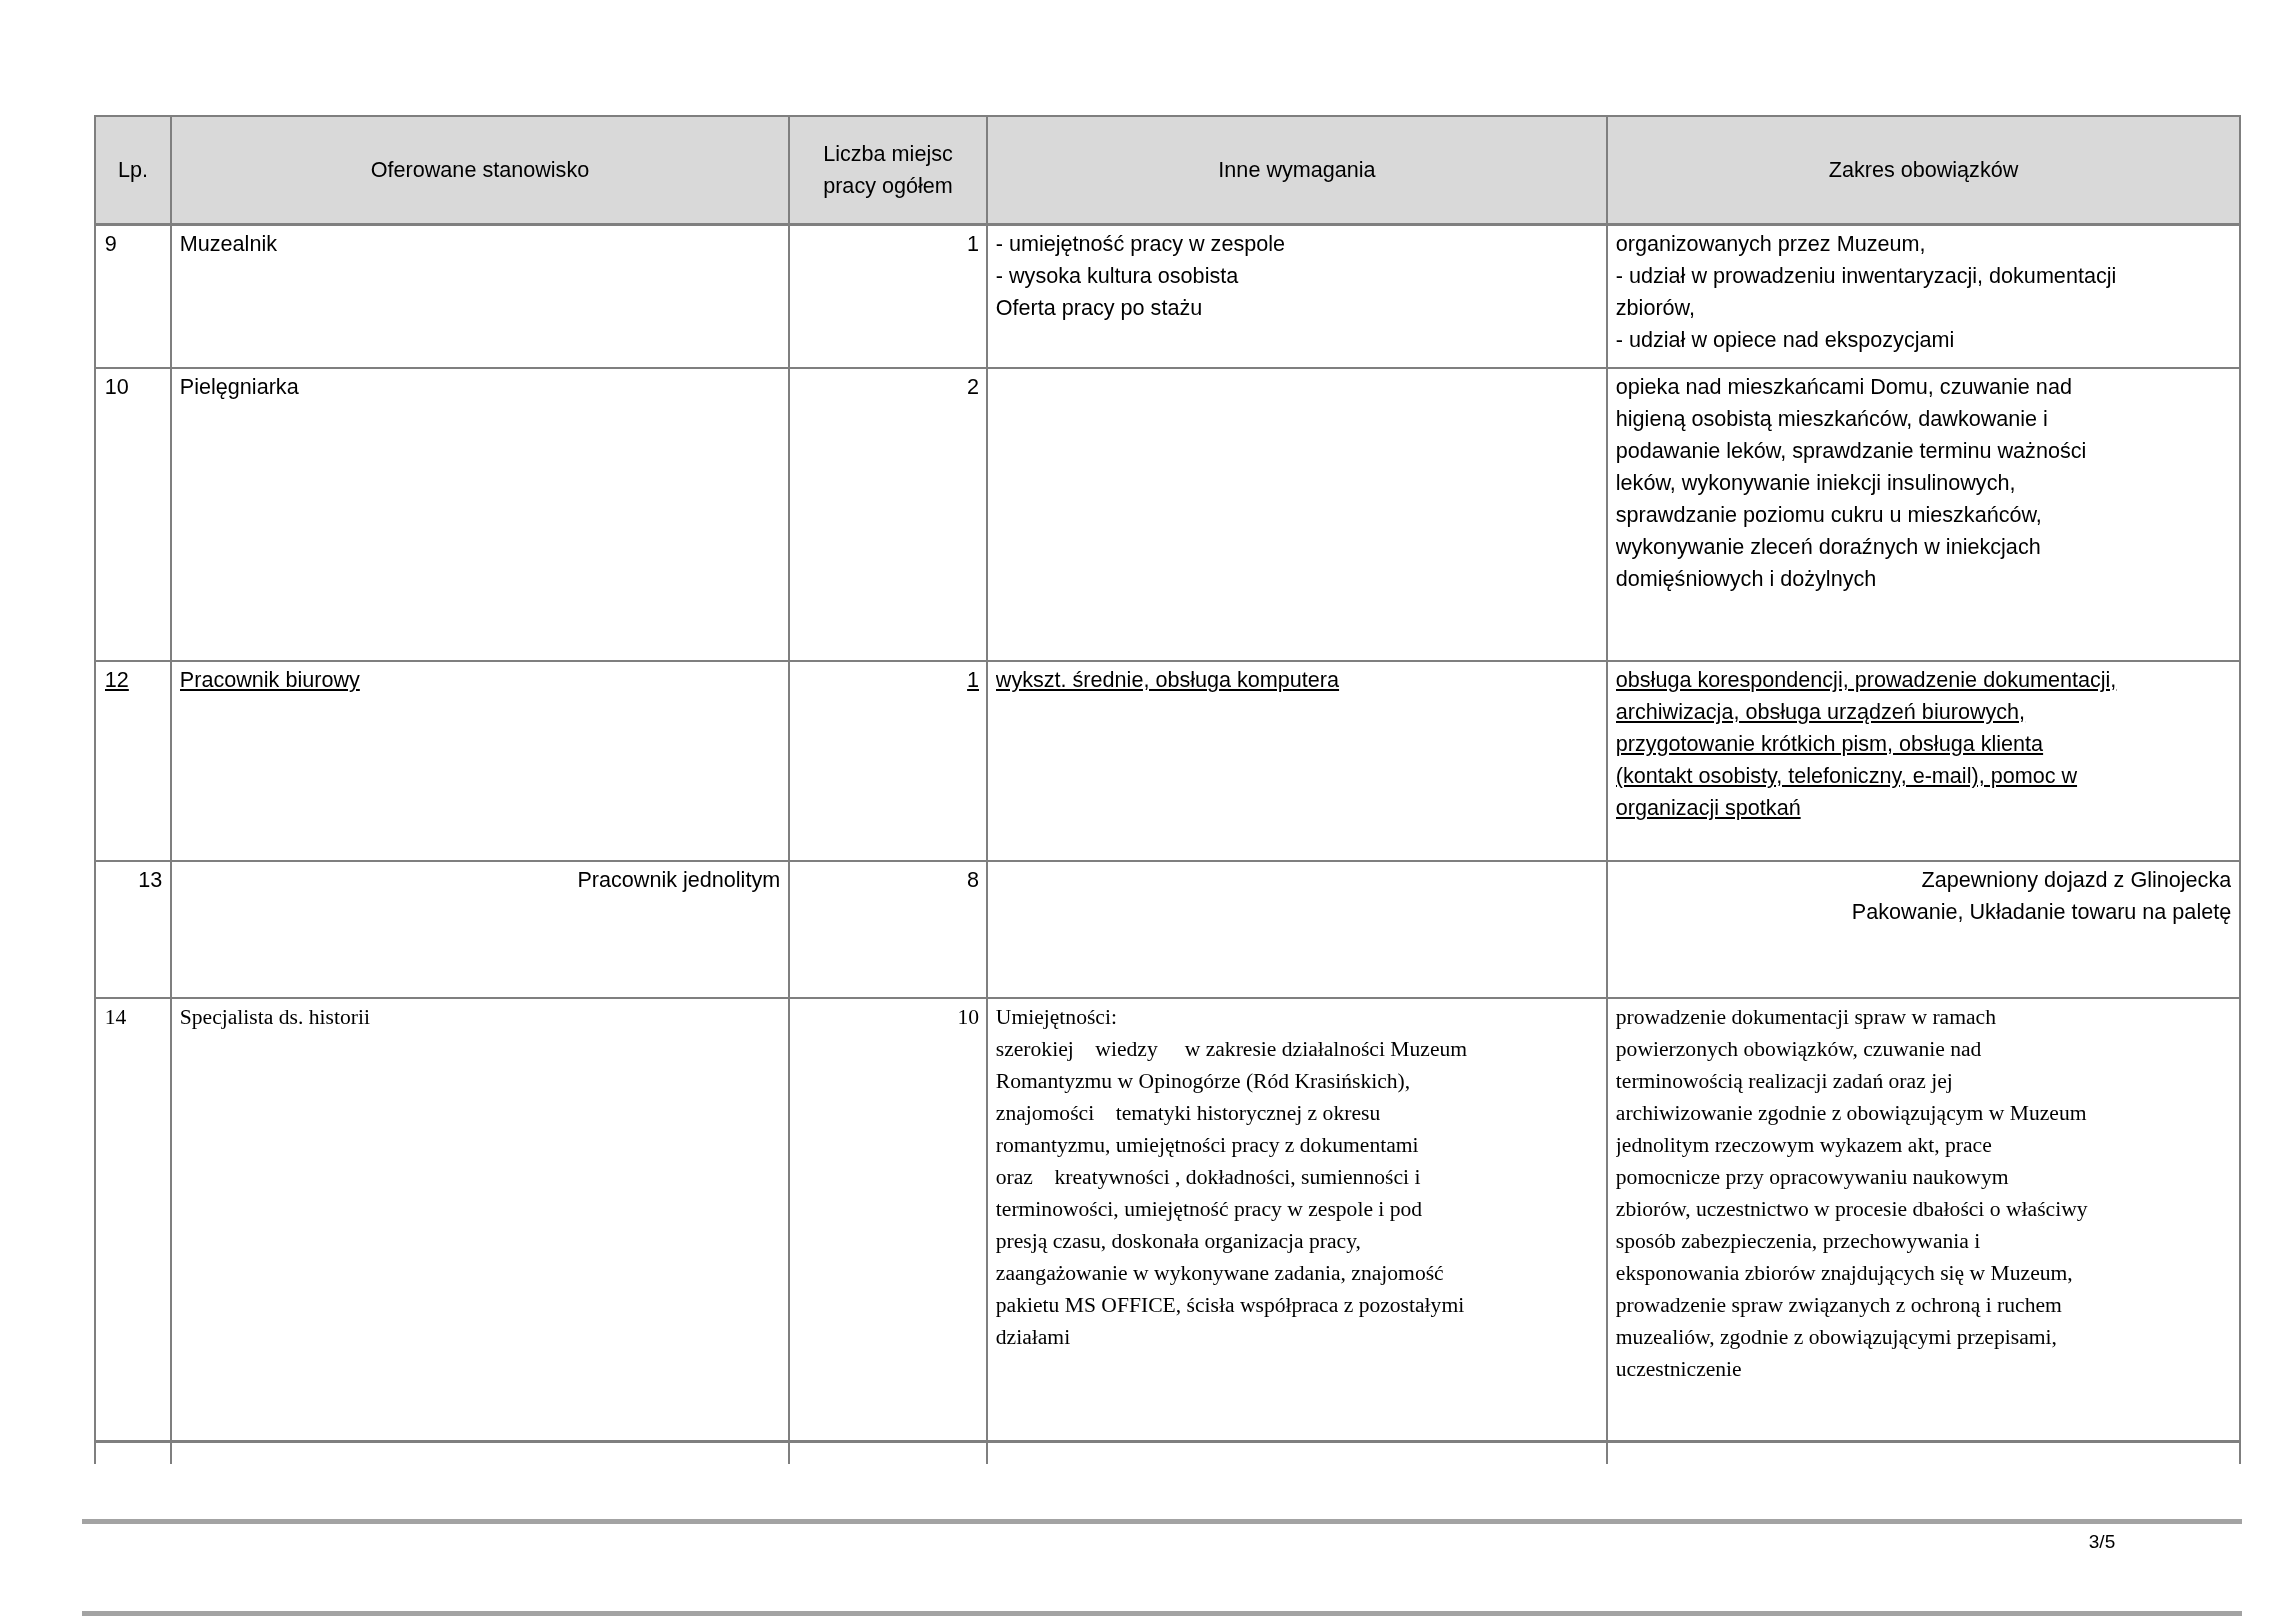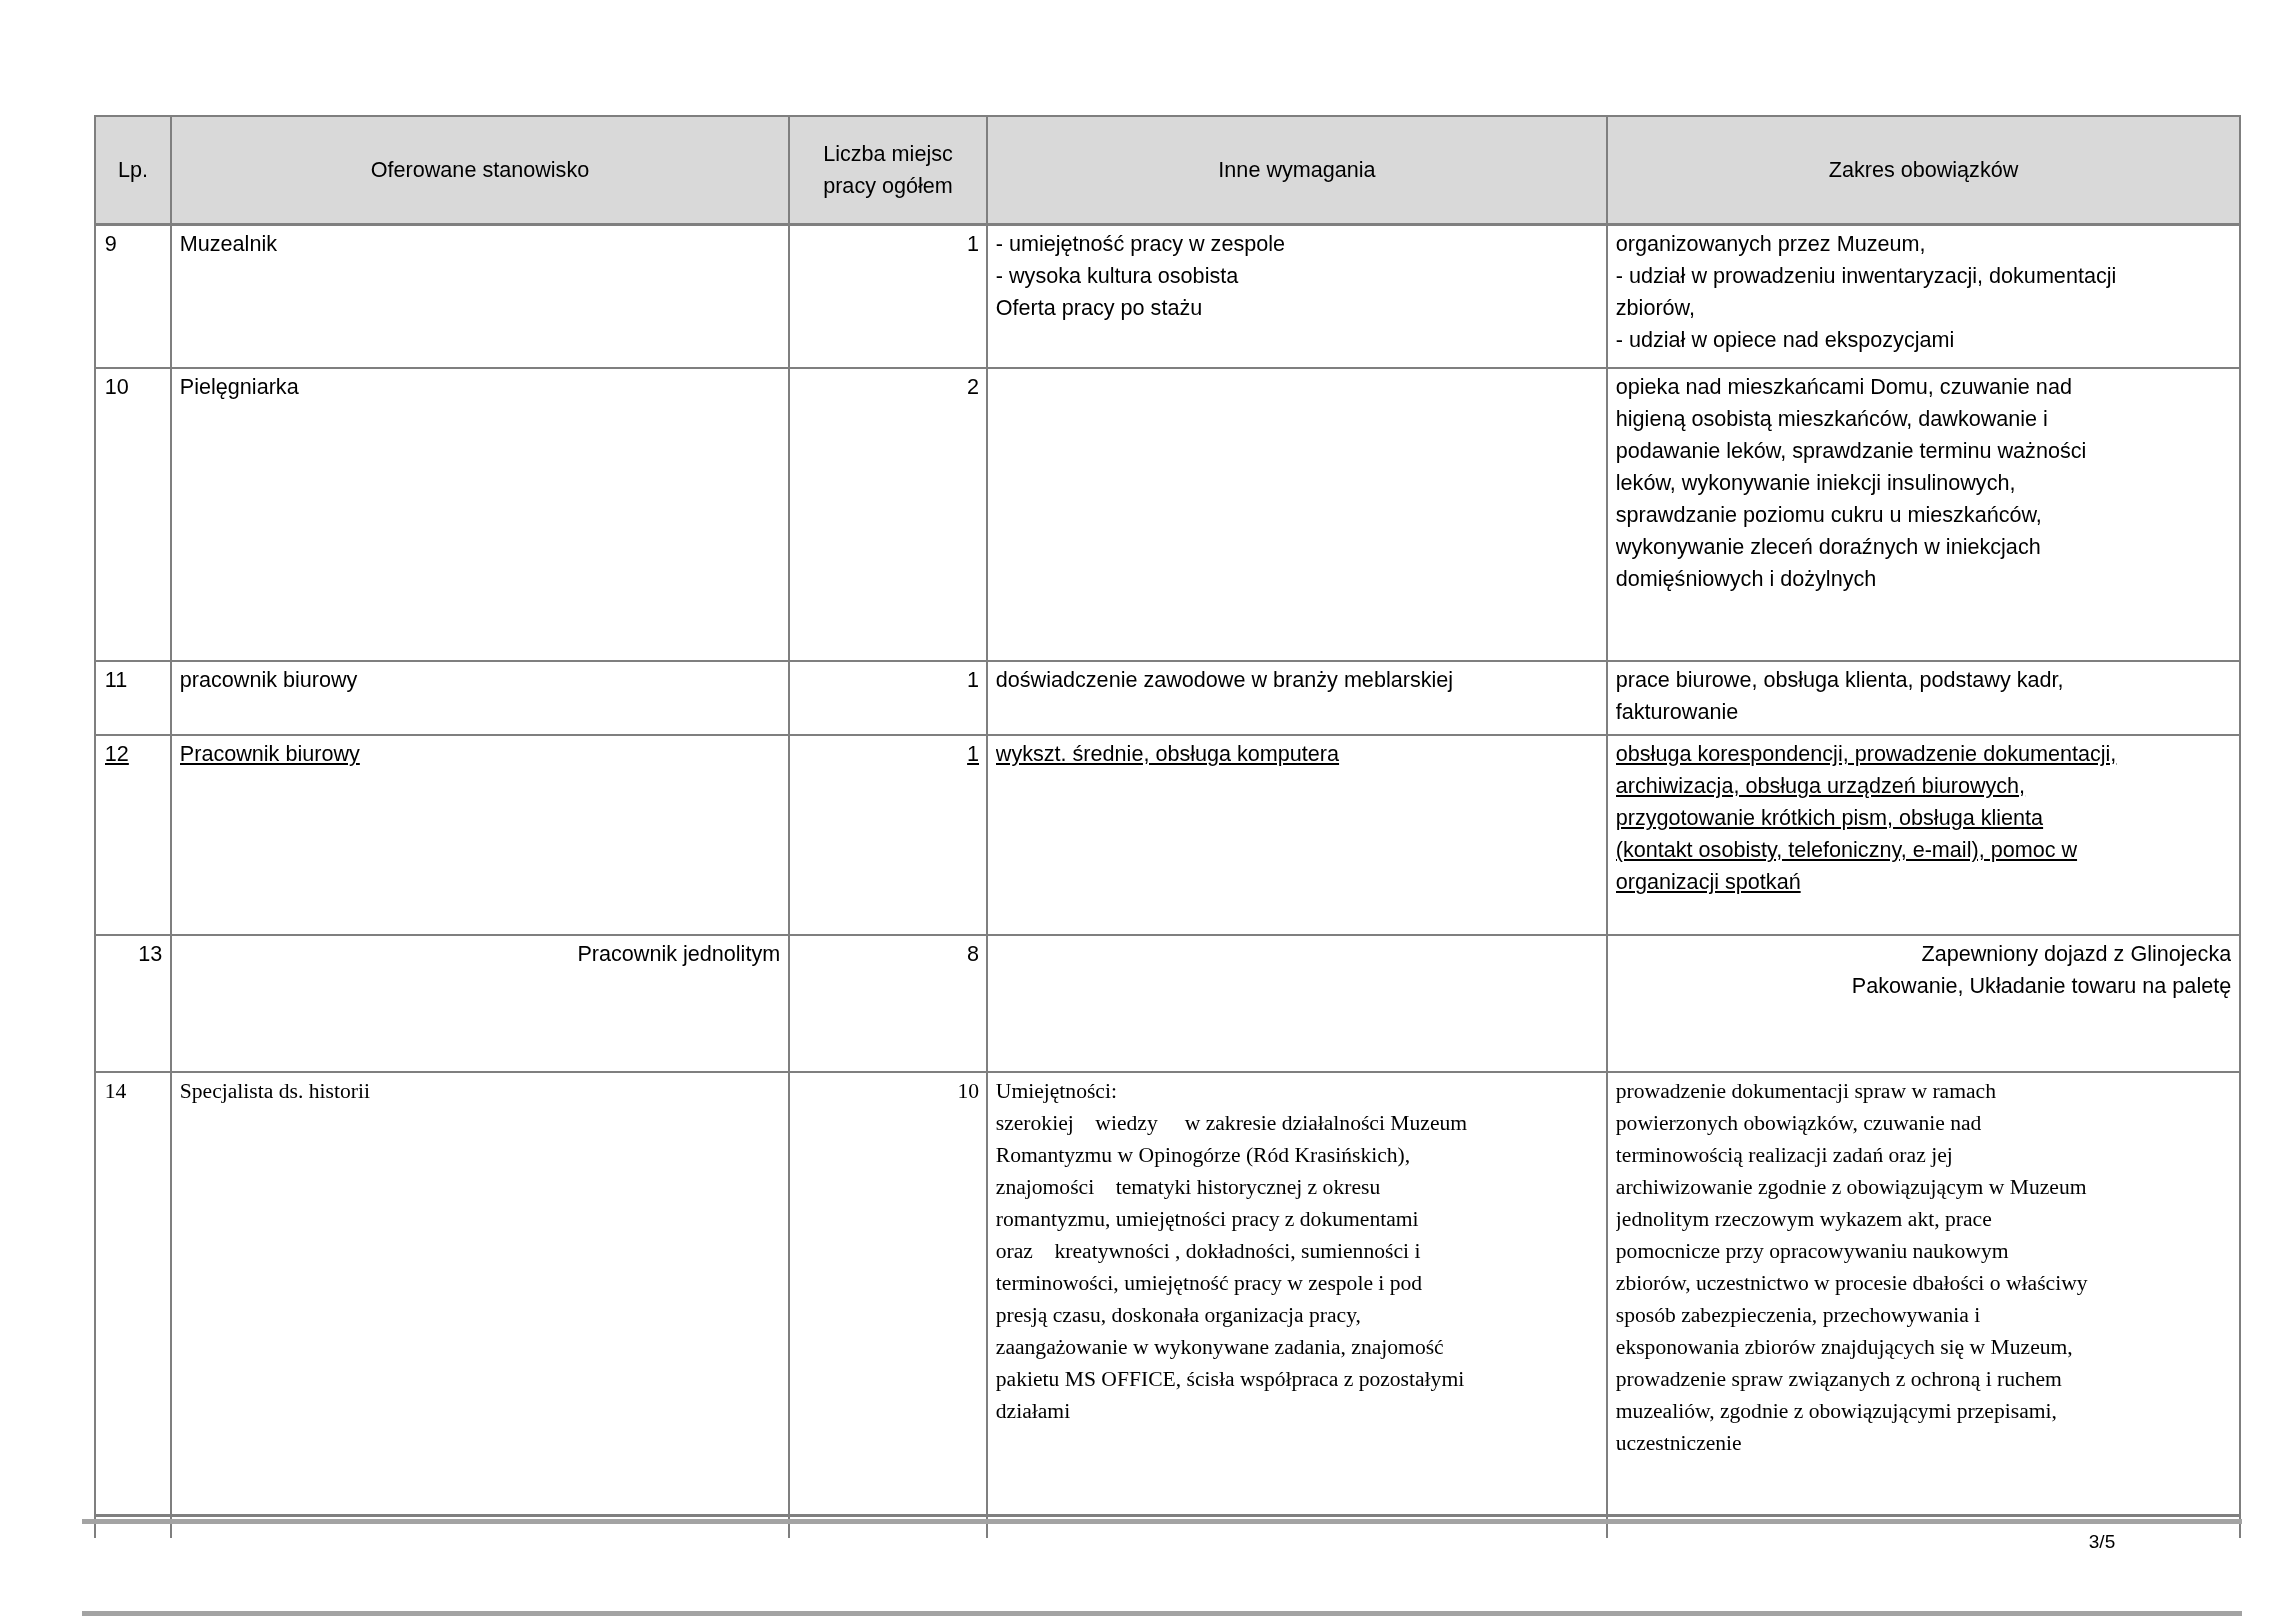--- a/index.html
+++ b/index.html
@@ -143,38 +143,20 @@
       <td>
           <div class="box">opieka nad mieszkańcami Domu, czuwanie nad
 higieną osobistą mieszkańców, dawkowanie i
 podawanie leków, sprawdzanie terminu ważności
 leków, wykonywanie iniekcji insulinowych,
 sprawdzanie poziomu cukru u mieszkańców,
 wykonywanie zleceń doraźnych w iniekcjach
 domięśniowych i dożylnych</div>
         </td>
     </tr>
-    <tr class="r11">
-      <td class="lp">
-          <div class="box">11</div>
-        </td>
-      <td>
-          <div class="box">pracownik biurowy</div>
-        </td>
-      <td class="num">
-          <div class="box">1</div>
-        </td>
-      <td>
-          <div class="box">doświadczenie zawodowe w branży meblarskiej</div>
-        </td>
-      <td>
-          <div class="box">prace biurowe, obsługa klienta, podstawy kadr,
-fakturowanie</div>
-        </td>
-    </tr>
     <tr class="r12">
       <td class="lp">
           <div class="box">12</div>
         </td>
       <td>
           <div class="box">Pracownik biurowy</div>
         </td>
       <td class="num">
           <div class="box">1</div>
         </td>

